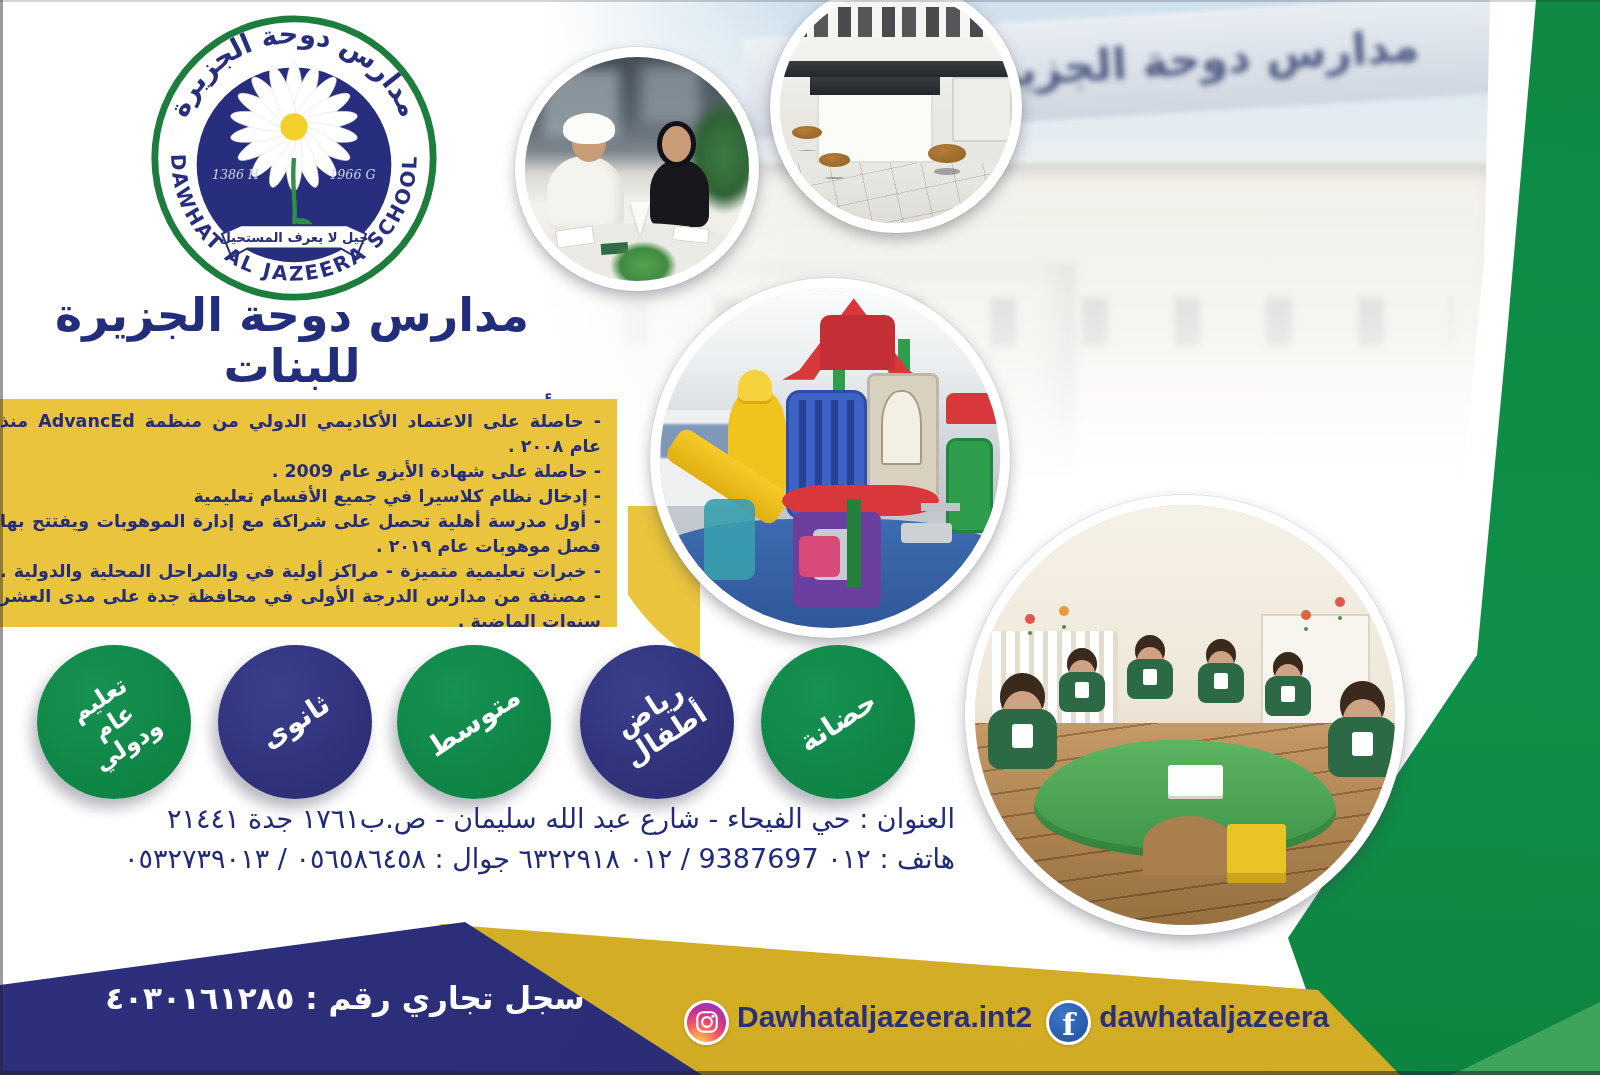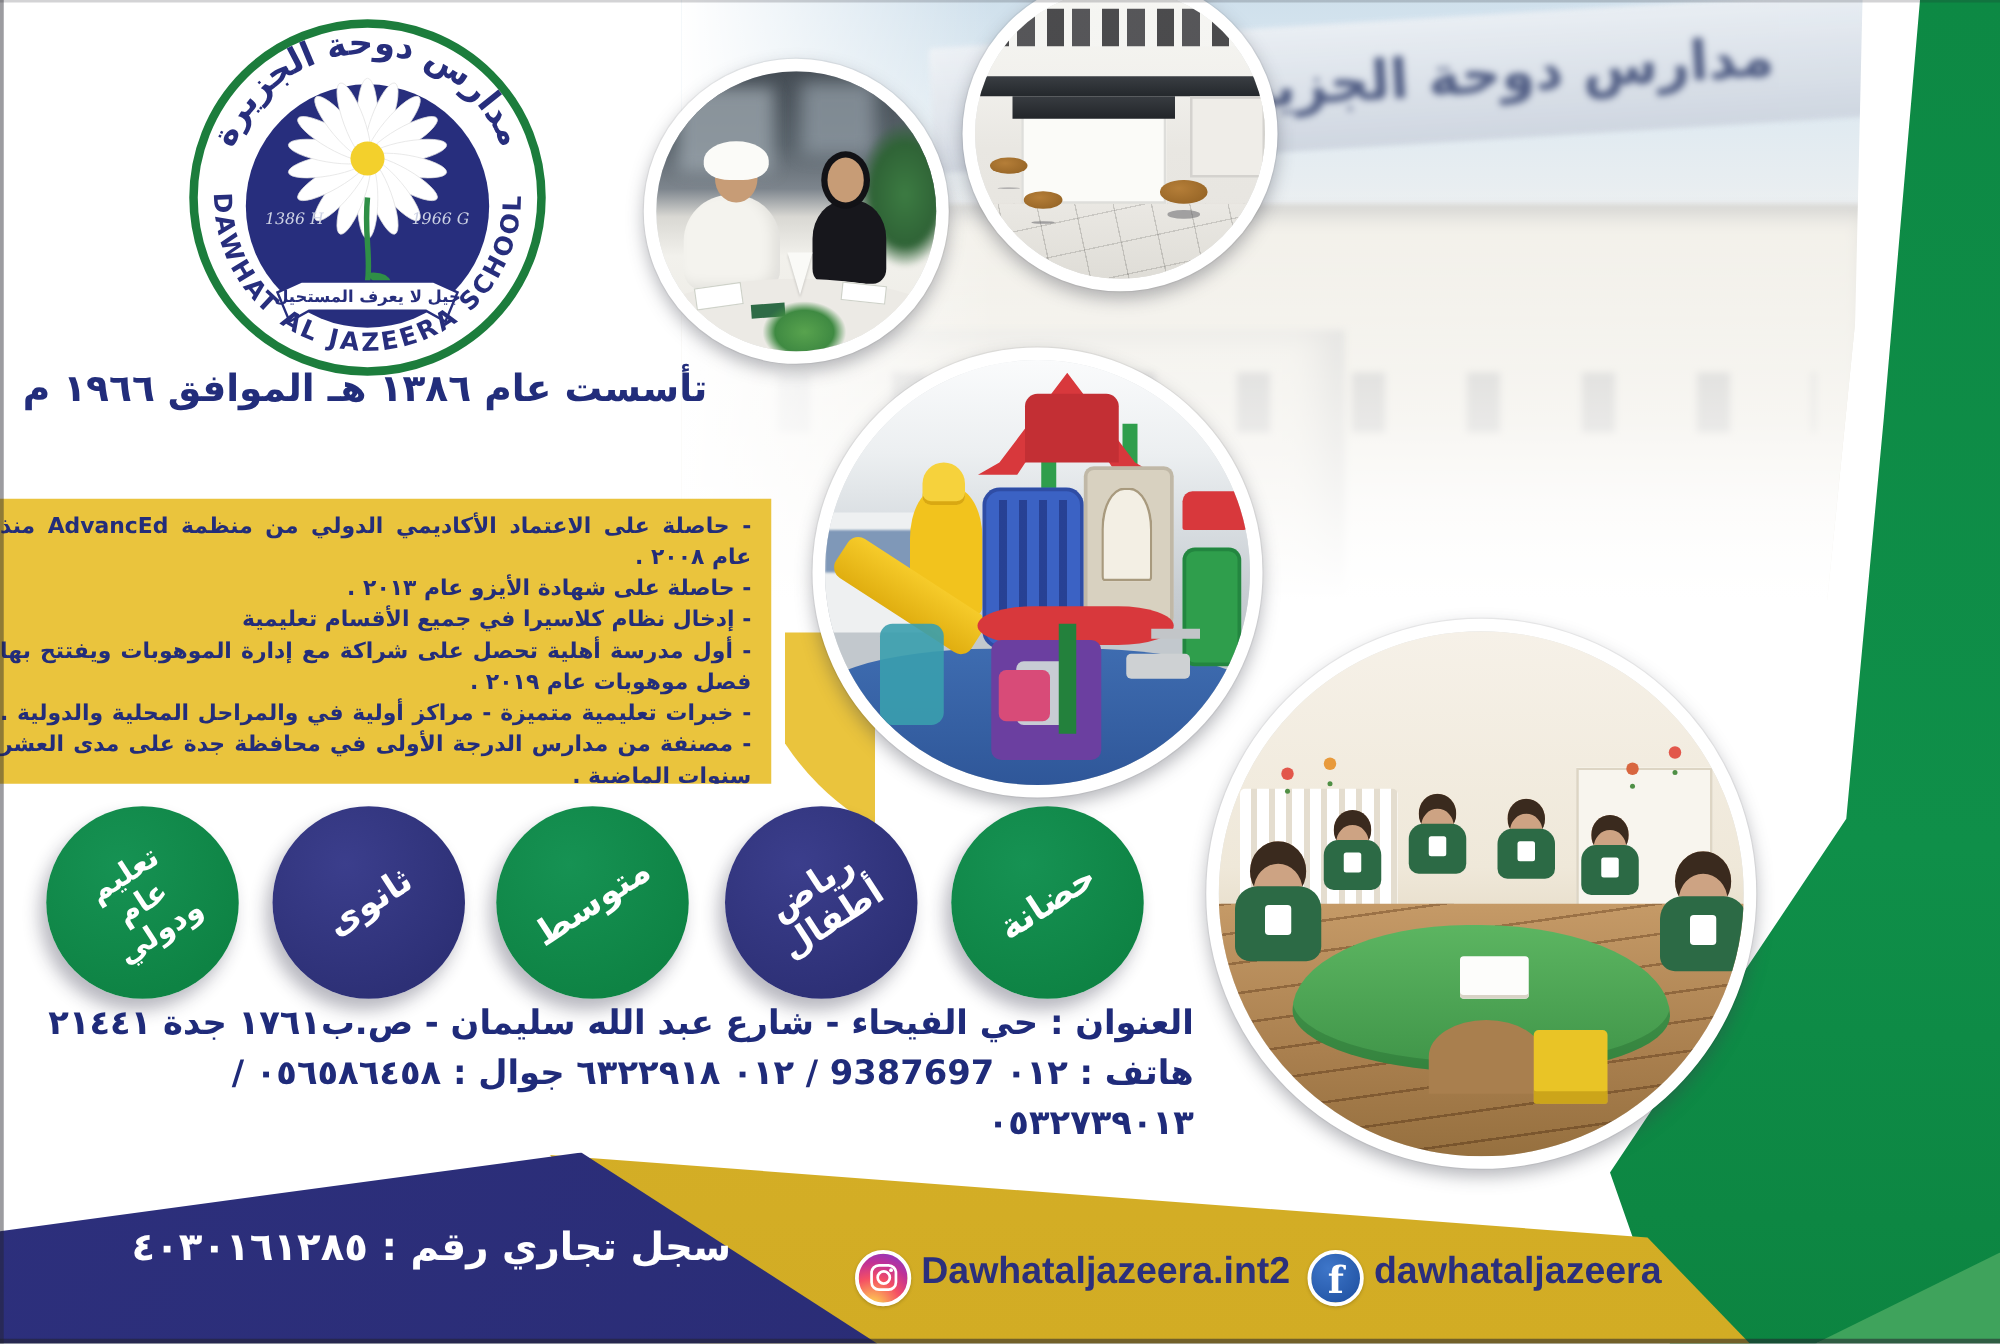--- a/index.html
+++ b/index.html
@@ -142,21 +142,21 @@
   .badge{position:absolute;width:154px;height:154px;border-radius:50%;display:flex;align-items:center;justify-content:center;
     color:#fff;box-shadow:-5px 9px 14px rgba(30,32,55,.32);}
   .badge span{transform:rotate(-33deg);white-space:pre-line;text-align:center;font-weight:bold;font-size:28px;line-height:1.12;}
   .badge.green{background:radial-gradient(circle at 38% 30%,#169253,#0e8344 75%);}
   .badge.navy{background:radial-gradient(circle at 38% 30%,#3b3e8c,#2d3076 75%);}
   .b1{left:37px;top:645px;} .b1 span{font-size:24px;}
   .b2{left:218px;top:645px;} .b3{left:397px;top:645px;}
   .b4{left:580px;top:645px;} .b5{left:761px;top:645px;}
   
   .contact{position:absolute;top:799px;right:645px;width:935px;direction:rtl;text-align:right;
-    color:#1f2b7a;font-weight:bold;font-size:27px;line-height:40px;}
+    color:#1f2b7a;font-weight:normal;font-size:27px;line-height:40px;}
   .email-row{position:absolute;left:30px;top:880px;width:925px;display:flex;justify-content:space-between;
     color:#272e7d;font-family:"Liberation Sans",sans-serif;font-weight:bold;font-size:30px;}
   
   .lightgreen-tri{position:absolute;inset:0;background:#3fa35c;
     clip-path:polygon(1452px 1075px,1600px 1002px,1600px 1075px);}
   .yellow-band{position:absolute;inset:0;background:linear-gradient(180deg,#dcb72e,#d2ac24);
     clip-path:polygon(440px 924px,1318px 990px,1400px 1075px,560px 1075px);}
   .navy-band{position:absolute;inset:0;background:linear-gradient(120deg,#2e3180,#282a70);
     clip-path:polygon(0 985px,465px 922px,702px 1075px,0 1075px);}
   .cr-text{position:absolute;left:55px;top:980px;width:580px;text-align:center;direction:rtl;
@@ -342,26 +342,27 @@
     <text x="150" y="236" text-anchor="middle" font-size="13.5" font-weight="bold" fill="#272e7d">جيل لا يعرف المستحيل</text>
     <text font-size="28" font-weight="bold" fill="#272e7d">
       <textPath href="#arcTop" startOffset="50%" text-anchor="middle">مدارس دوحة الجزيرة</textPath>
     </text>
     <text font-size="20.5" font-weight="bold" fill="#272e7d" letter-spacing="2.5">
       <textPath href="#arcBottom" startOffset="50%" text-anchor="middle">DAWHAT AL JAZEERA SCHOOL</textPath>
     </text>
   </svg>
 
   <div class="title-block">
+    <h1>مدارس دوحة الجزيرة للبنات</h1>
     <div class="sub">تأسست عام ١٣٨٦ هـ الموافق ١٩٦٦ م</div>
   </div>
 
   <div class="highlights">
     <p>- حاصلة على الاعتماد الأكاديمي الدولي من منظمة AdvancEd منذ عام ٢٠٠٨ .</p>
-    <p>- حاصلة على شهادة الأيزو عام ٢٠١٣ .</p>
+    <p>- حاصلة على شهادة الأيزو عام 2009 .</p>
     <p>- إدخال نظام كلاسيرا في جميع الأقسام تعليمية</p>
     <p>- أول مدرسة أهلية تحصل على شراكة مع إدارة الموهوبات ويفتتح بها فصل موهوبات عام ٢٠١٩ .</p>
     <p>- خبرات تعليمية متميزة - مراكز أولية في والمراحل المحلية والدولية . - مصنفة من مدارس الدرجة الأولى في محافظة جدة على مدى العشر سنوات الماضية .</p>
   </div>
 
   <div class="badge green b1">
     <span>تعليم
 عام
 ودولي</span>
   </div>

